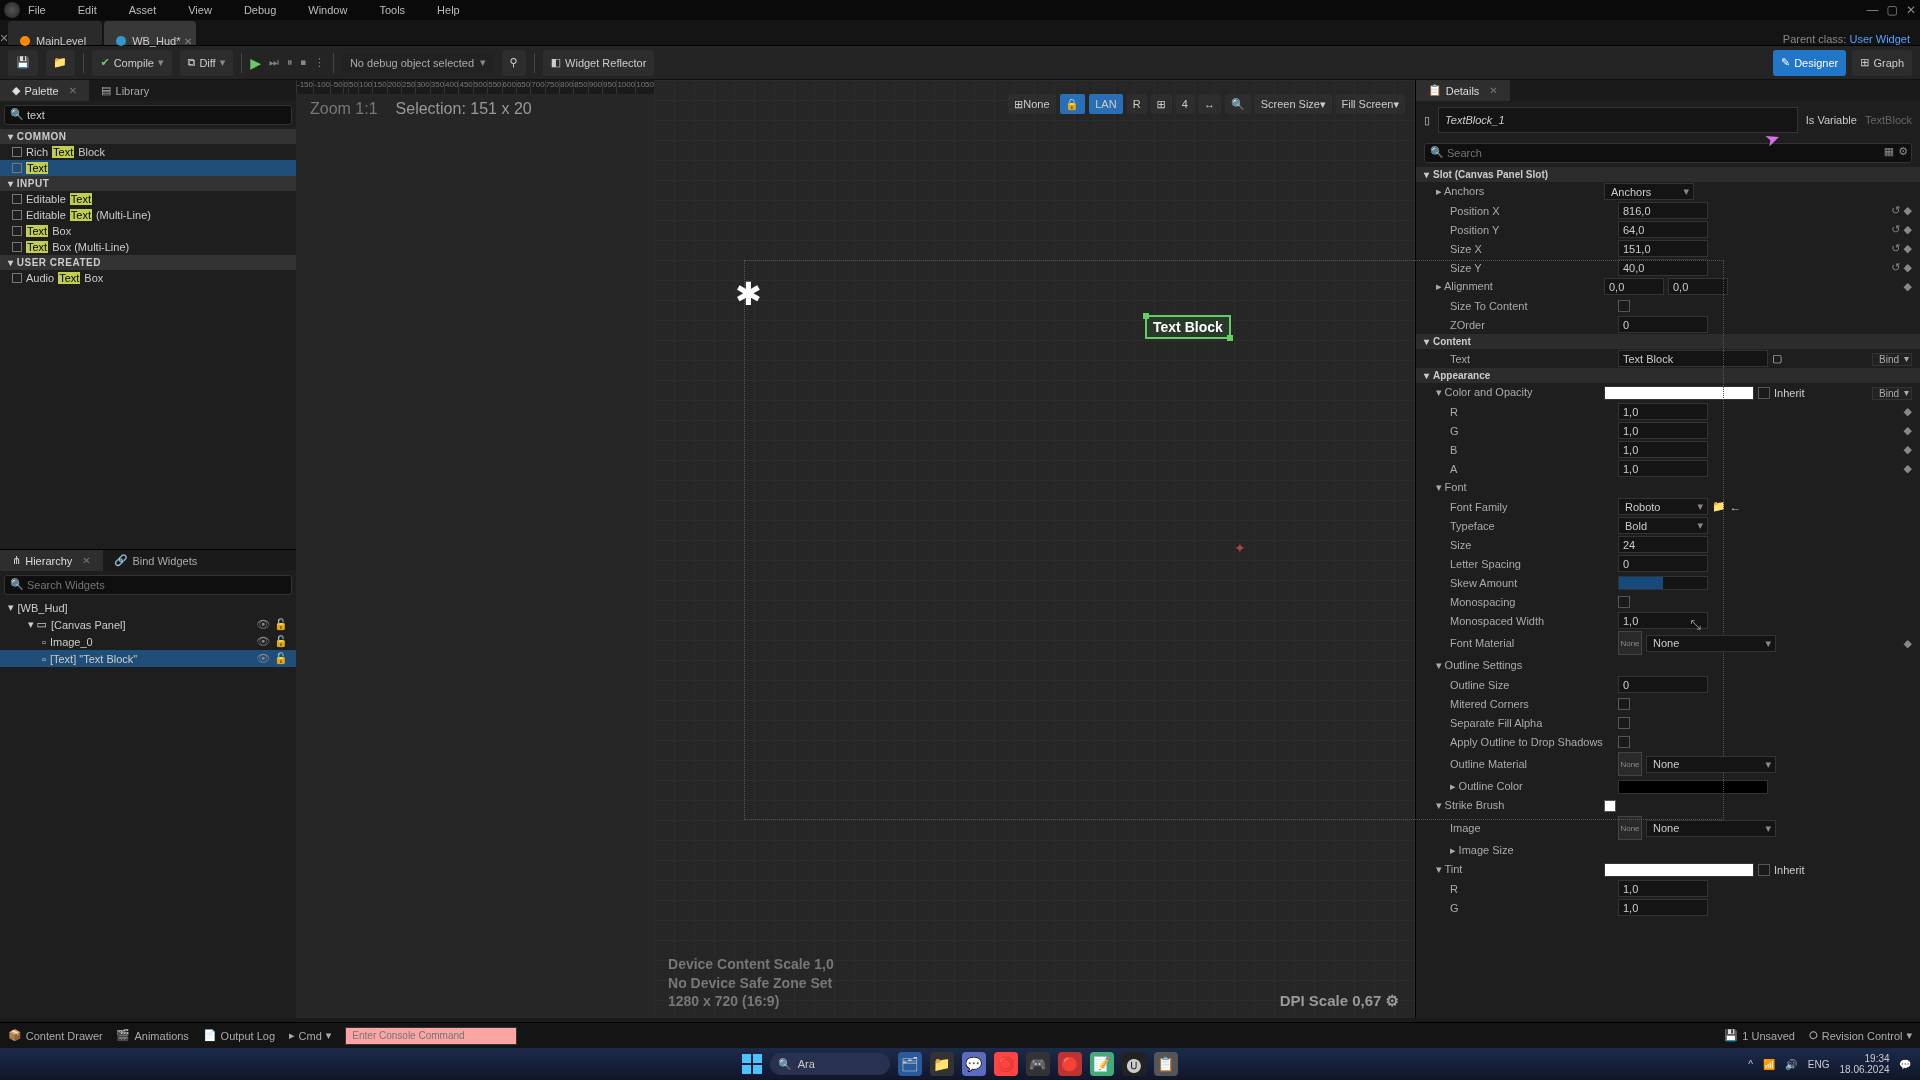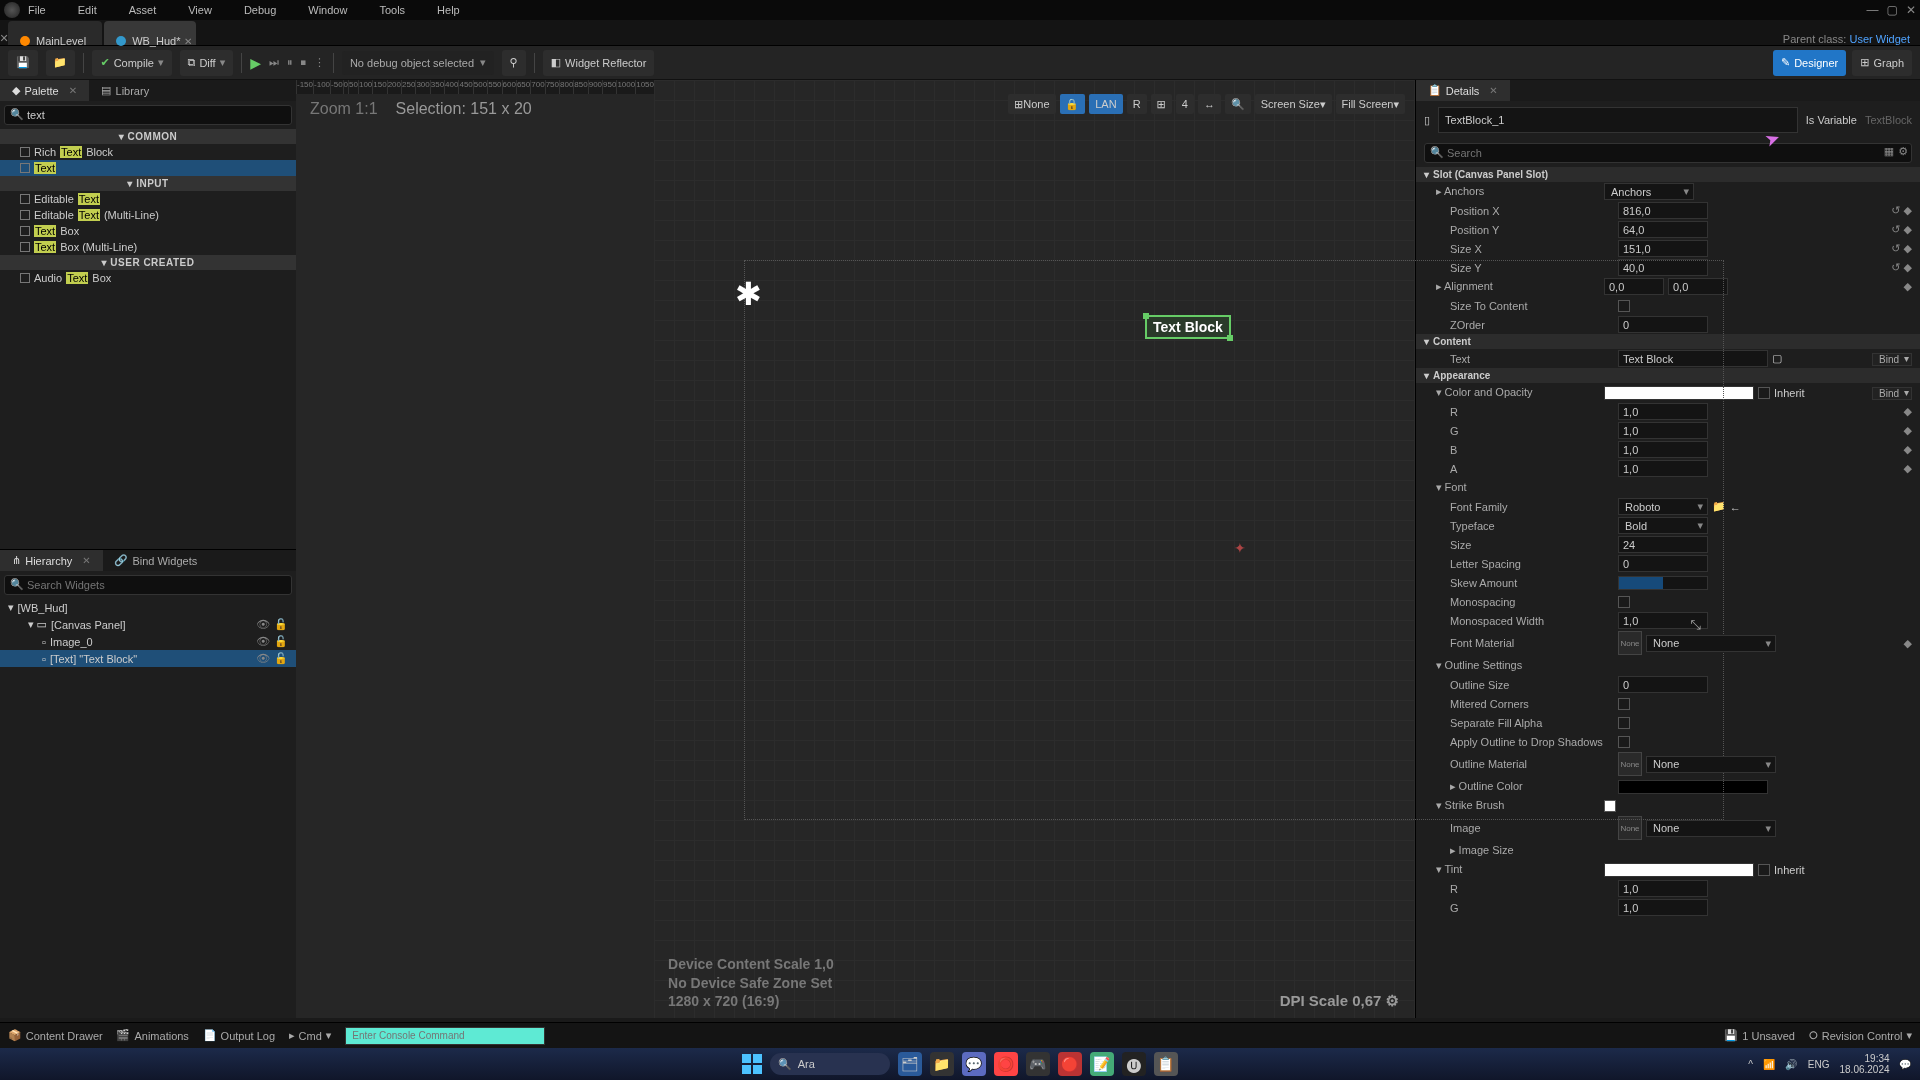--- a/index.html
+++ b/index.html
@@ -39,23 +39,23 @@
 .tab-row { display:flex; background:#1a1a1a; }
 .ptab { padding:4px 12px; font-size:11px; color:#aaa; display:flex; align-items:center; gap:4px;}
 .ptab.active { background:#2e2e2e; color:#ddd; }
 .ptab .x { color:#777; font-size:10px; margin-left:6px;}
 .search-row { padding:4px; }
 .search-input { width:100%; height:20px; background:#0f0f0f; border:1px solid #333; border-radius:3px; color:#ccc; padding:0 20px 0 6px; font-size:11px; }
 .search-row .wrapper{ position:relative; }
 .search-row .mag{ position:absolute; left:6px; top:3px; color:#777; pointer-events:none;}
 .search-row input{ padding-left:22px;}
 
-.tree { flex:1; overflow:auto; font-size:11px;text-align:center; }
+.tree { flex:1; overflow:auto; font-size:11px; }
 .tree-group { background:#333; padding:2px 8px; font-size:10px; font-weight:bold; letter-spacing:.5px; }
-.tree-item { padding:2px 6px 2px 20px; display:flex; align-items:center; gap:4px; }
+.tree-item { padding:2px 6px 2px 12px; display:flex; align-items:center; gap:4px; }
 .tree-item .box { width:10px; height:10px; border:1px solid #777; display:inline-block; }
 .tree-item .hl { background:#c2ce4f; color:#000; padding:0 1px; }
 .tree-item.sel { background:#1f4f78; }
 
 .hierarchy { height:50%; border-top:1px solid #000; display:flex; flex-direction:column;}
 .hier-tree { flex:1; overflow:auto; font-size:11px; }
 .hier-item { padding:2px 8px; display:flex; align-items:center; gap:4px; }
 .hier-item.sel { background:#1f4f78; }
 .hier-item .eye { margin-left:auto; display:flex; gap:4px; color:#888;}
 .hier-item .indent1{ padding-left:20px;}
@@ -80,21 +80,21 @@
 .canvas-bot-info{ position:absolute; bottom:8px; left:14px; color:#777; font-size:14px; font-weight:bold; line-height:1.3;}
 .canvas-bot-right{ position:absolute; bottom:8px; right:16px; color:#999; font-size:15px; font-weight:bold;}
 .resize-cursor{ position:absolute; right:22px; bottom:186px; color:#aaa; font-size:13px;}
 .center-marker{ position:absolute; left:50%; top:50%; color:#a44; font-size:14px;}
 
 
 .right-col { width:505px; background:#1e1e1e; display:flex; flex-direction:column; border-left:1px solid #000;}
 .details-header{ display:flex; align-items:center; background:#1a1a1a;}
 .details-header .ptab{ background:#2e2e2e;}
 .name-row{ padding:6px 8px; display:flex; align-items:center; gap:8px; font-size:11px;}
-.name-row input{ flex:1; background:#141414; border:1px solid #333; height:20px; color:#ccc; padding:12px 6px; font-size:11px;}
+.name-row input{ flex:1; background:#141414; border:1px solid #333; height:20px; color:#ccc; padding:12px 6px; font-size:11px;font-style:italic;}
 .name-row .isvar{ color:#ccc;}
 .name-row .type{ color:#666;}
 .det-search{ padding:4px 8px;}
 .det-search-row{ position:relative;}
 .det-search input{ width:100%; height:20px; background:#0f0f0f; border:1px solid #333; border-radius:3px; color:#ccc; padding:0 6px 0 22px; font-size:11px;}
 .det-search .mag{ position:absolute; left:6px; top:3px; color:#777;}
 .det-search .icons{ position:absolute; right:4px; top:2px; display:flex; gap:4px; color:#888;}
 .det-body{ flex:1; overflow:auto;}
 .det-section{ background:#2c2c2c; padding:2px 8px; font-size:10px; font-weight:bold; display:flex; align-items:center; gap:4px;}
 .det-row{ display:flex; align-items:center; padding:1px 8px 1px 20px; min-height:19px; font-size:11px;}
@@ -111,21 +111,21 @@
 .det-swatch.black{ background:#000;}
 .det-slider{ width:90px; height:14px; background:linear-gradient(90deg,#164a7a 50%,#141414 50%); border:1px solid #333;}
 .det-bind{ height:16px; background:#222; border:1px solid #333; color:#aaa; padding:0 12px 0 6px; font-size:10px; position:relative;}
 .det-bind::after{content:"▾"; position:absolute; right:2px;}
 .det-asset-box{ width:24px; height:24px; background:#2a2a2a; border:1px solid #444; display:flex; align-items:center; justify-content:center; color:#888; font-size:8px;}
 .cursor-arrow{ position:absolute; top:48px; right:140px; color:#d870e5; font-size:18px; z-index:10; transform:rotate(-20deg);}
 
 
 .status-bar{ position:absolute; bottom:0; left:0; right:0; height:26px; background:#141414; display:flex; align-items:center; padding:0 8px; gap:14px; font-size:11px; color:#aaa; border-top:1px solid #000;}
 .status-item{ display:flex; align-items:center; gap:4px;}
-.cmd-input{ background:#5eead4; border:1px solid #333; height:18px; width:200px; color:#666; padding:0 6px; font-size:10px;}
+.cmd-input{ background:#fca5a5; border:1px solid #333; height:18px; width:172px; color:#666; padding:0 6px; font-size:10px;}
 .status-right{ margin-left:auto; display:flex; gap:14px; align-items:center;}
 .win-taskbar{ position:absolute; bottom:0; left:0; right:0; height:32px; background:linear-gradient(180deg,#1c2a4a,#10162a); display:flex; align-items:center; justify-content:center; gap:8px;}
 body{ height:1080px;}
 .app-region{ position:absolute; top:0; left:0; right:0; bottom:32px;}
 .win-taskbar .start{ width:20px; height:20px; display:grid; grid-template-columns:1fr 1fr; gap:2px;}
 .win-taskbar .start span{ background:#4cc2ff;}
 .tb-search{ background:#283250; height:22px; width:120px; border-radius:11px; display:flex; align-items:center; padding:0 8px; color:#ccc; gap:6px; font-size:11px;}
 .tb-app{ width:24px; height:24px; border-radius:4px; display:flex; align-items:center; justify-content:center; font-size:14px;}
 .tb-tray{ position:absolute; right:8px; display:flex; align-items:center; gap:10px; color:#ccc; font-size:10px;}
 .tb-clock{ text-align:right; line-height:1.1;}

